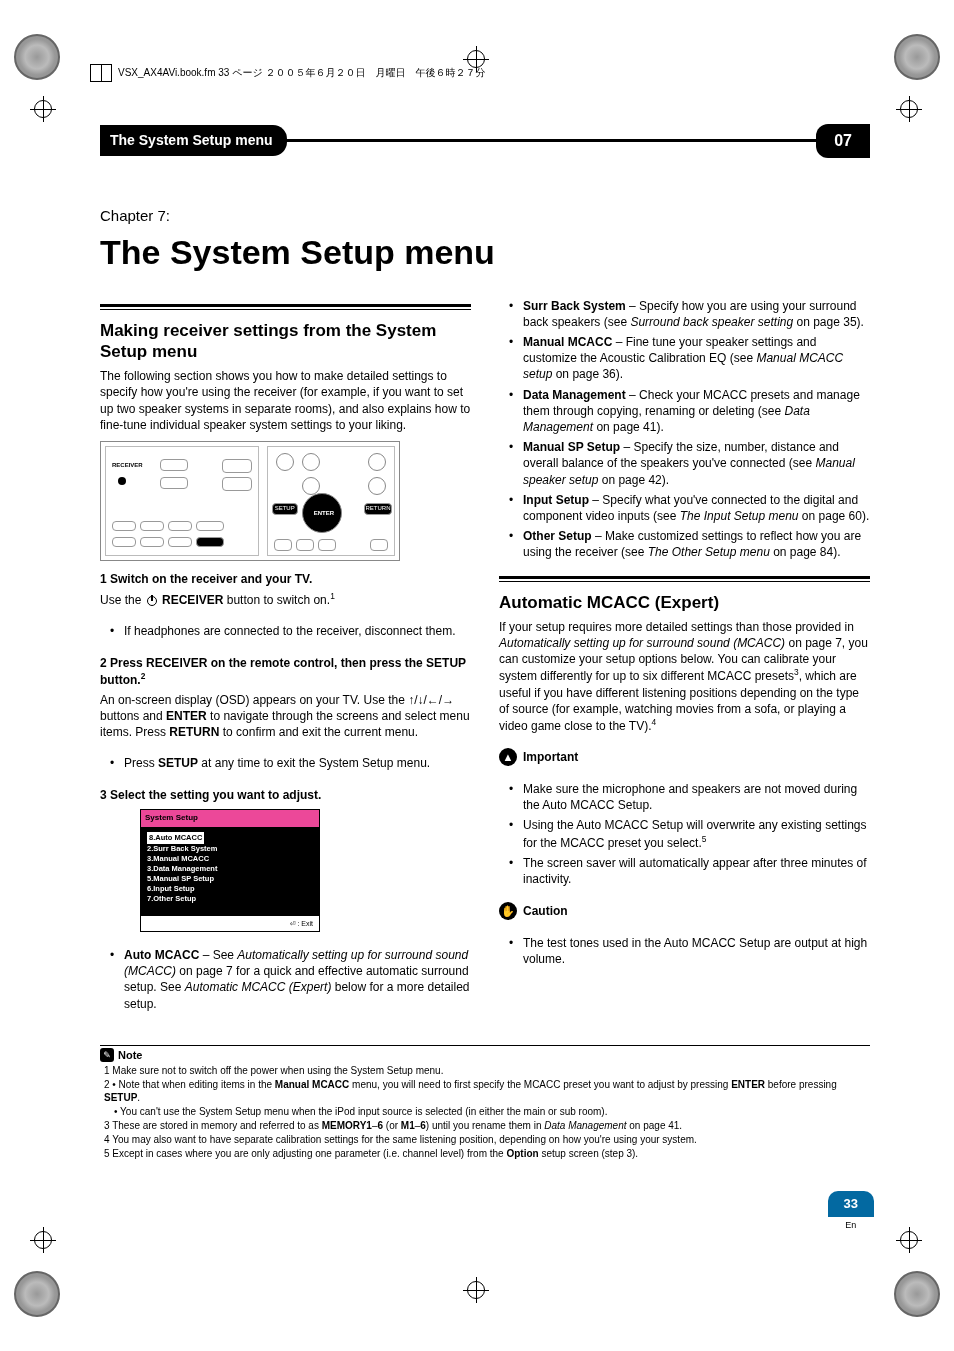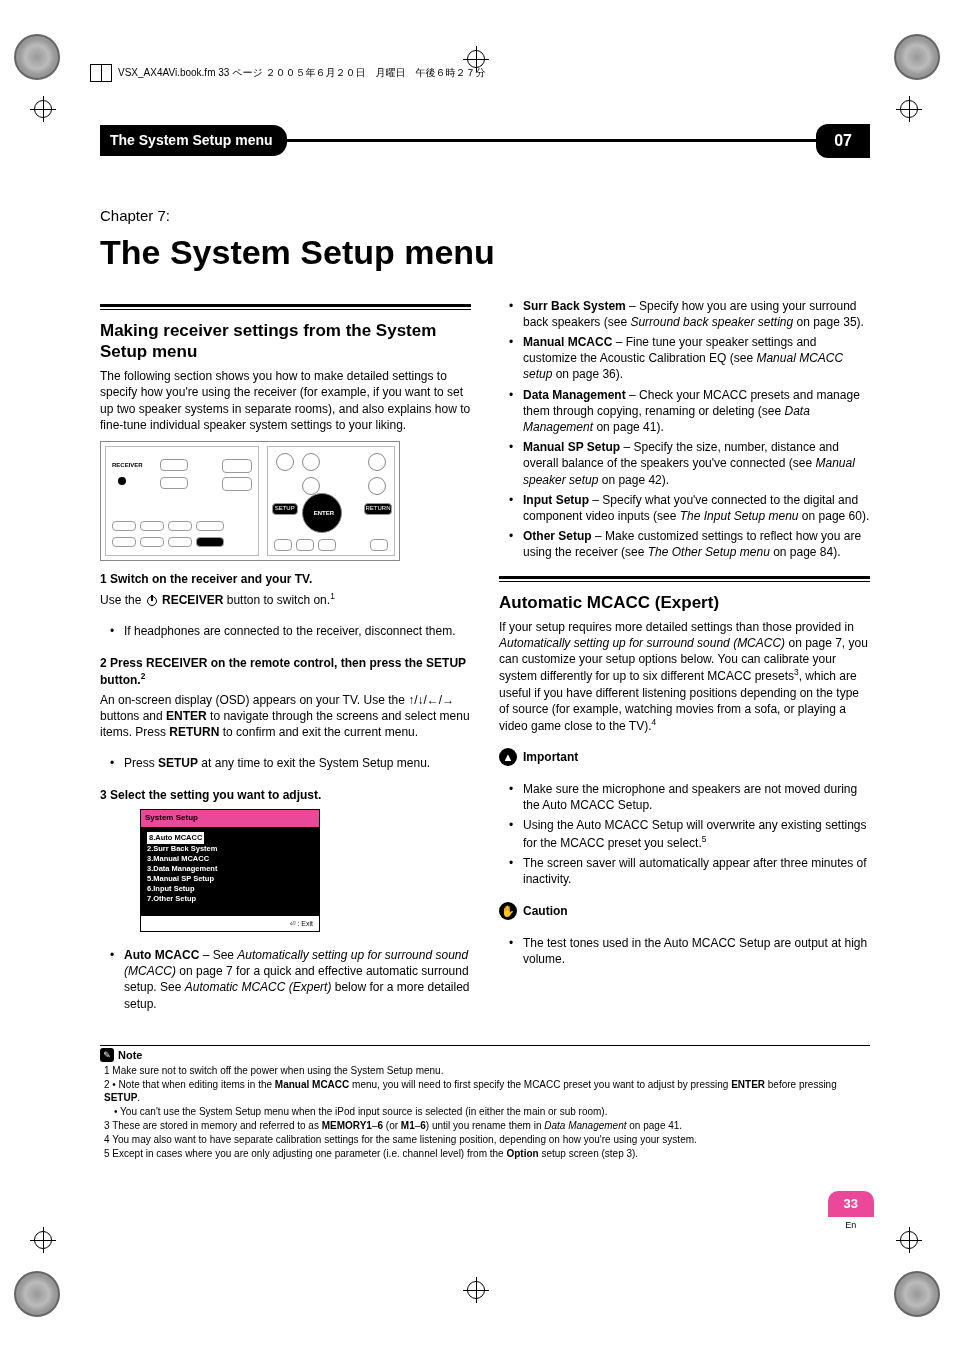--- a/index.html
+++ b/index.html
@@ -58,21 +58,21 @@
   .icon-block { display:flex; align-items:center; gap:6px; margin-top:14px; font-weight:bold; }
   .icon-circle { width:18px; height:18px; border-radius:50%; background:#000; display:flex; align-items:center; justify-content:center; color:#fff; font-size:11px; }
 
   .note-header { display:flex; align-items:center; gap:4px; margin-top: 18px; border-top:1px solid #000; padding-top:2px;}
   .note-icon { width:14px; height:14px; background:#000; border-radius:3px; display:flex; align-items:center; justify-content:center; color:#fff; font-size:9px; }
   .note-title { font-weight:bold; font-size:11px; }
   .notes p { font-size: 10px; line-height:1.3; margin:1px 4px; }
   .notes .indent { padding-left: 10px; }
 
   .page-badge { position:absolute; bottom: 120px; right: 80px; text-align:center; }
-  .page-badge .num { background:#ec4899; color:#fff; font-weight:bold; font-size:13px; padding:4px 16px; border-radius: 10px 10px 0 0; display:block; }
+  .page-badge .num { background:#0369a1; color:#fff; font-weight:bold; font-size:13px; padding:4px 16px; border-radius: 10px 10px 0 0; display:block; }
   .page-badge .lang { font-size:9px; display:block; margin-top:2px; }
 
   
   .fig-remote { border:1px solid #888; width: 300px; height: 120px; margin: 8px 0; display:flex; }
   .fig-remote .panel { border:1px solid #bbb; margin:4px; flex:1; position:relative; }
   .fig-remote .dot { width:8px; height:8px; border-radius:50%; background:#000; position:absolute; }
   .fig-remote .btn { border:1px solid #999; border-radius:4px; position:absolute; font-size:6px; text-align:center; }
   .fig-remote .lbl { position:absolute; font-size:6px; color:#000; }
   .fig-remote .circle { position:absolute; border:1px solid #888; border-radius:50%; }
 

